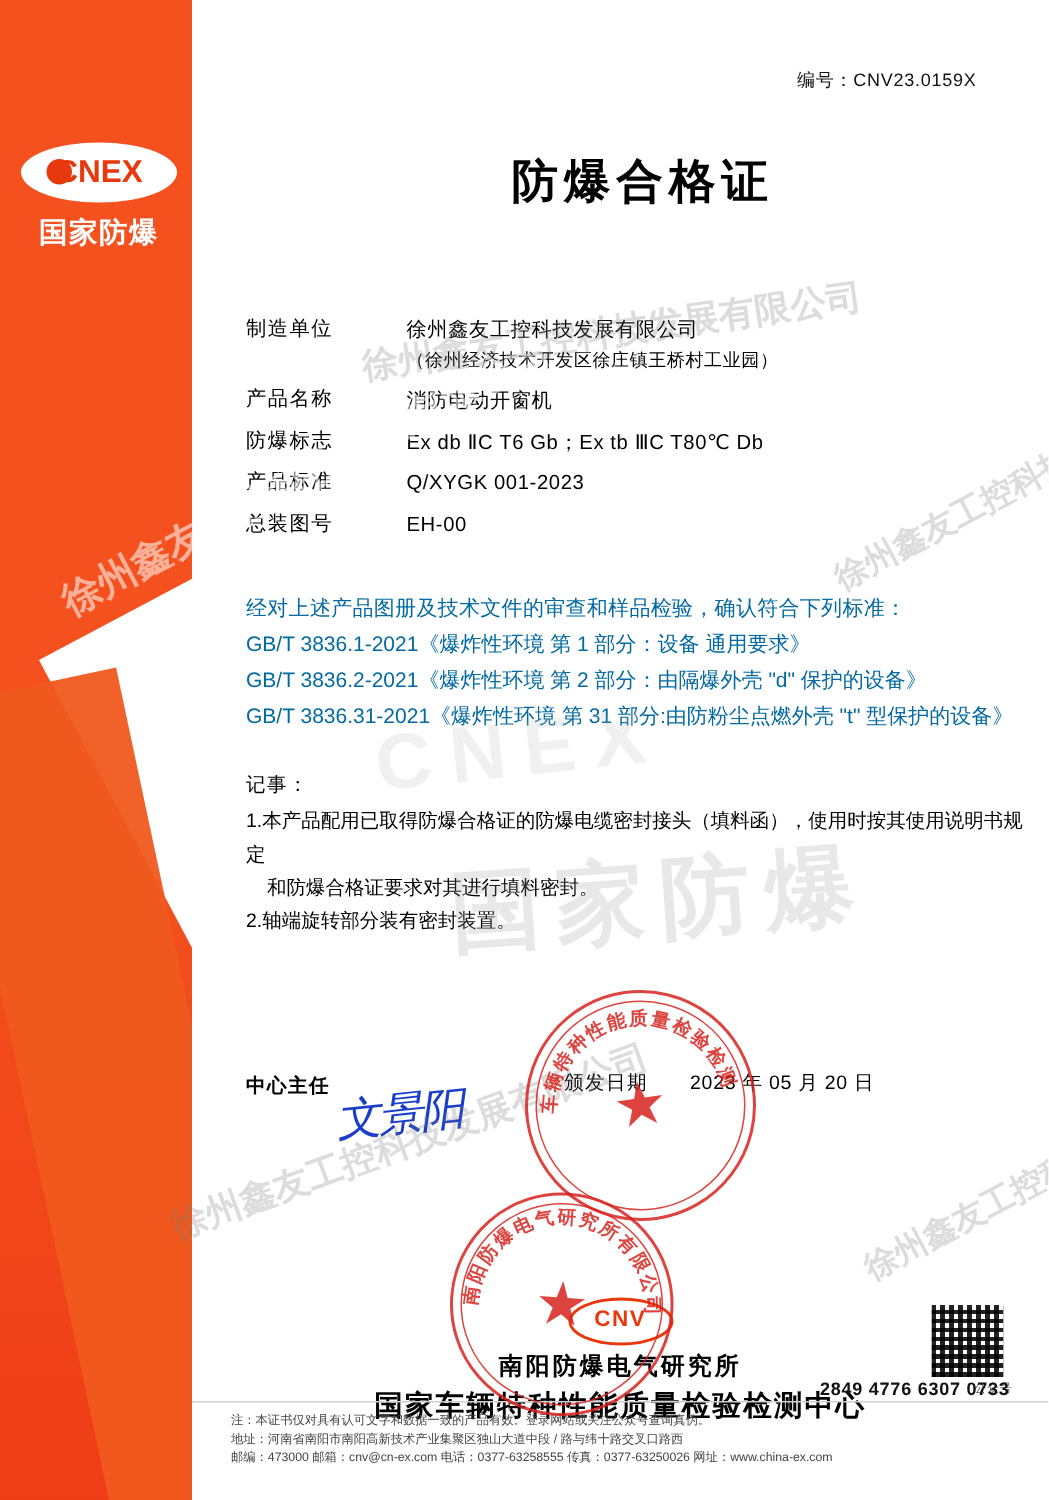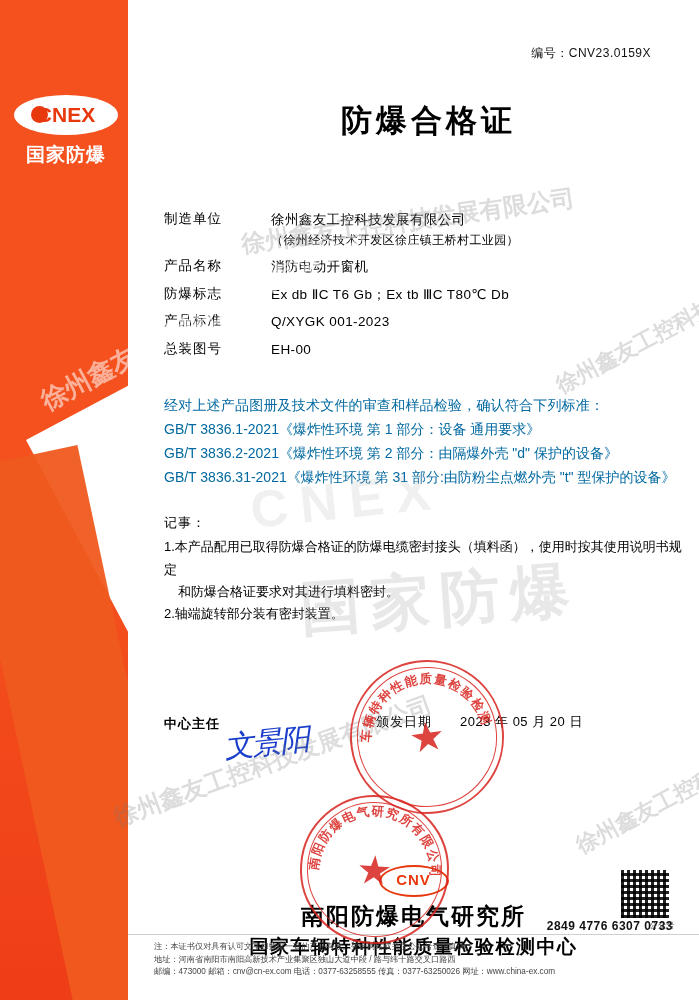--- a/index.html
+++ b/index.html
@@ -324,21 +324,21 @@
     background: #ffffff;
     border: 2px solid #e8380d;
     border-radius: 50%;
     color: #e8380d;
     font-weight: bold;
     font-size: 15px;
     line-height: 26px;
     letter-spacing: 1px;
   }
   .inst-1 {
-    font-size: 23px;
+    font-size: 16px;
     font-weight: bold;
     letter-spacing: 2px;
     color: #000;
   }
   .inst-2 {
     font-size: 19px;
     font-weight: bold;
     letter-spacing: 1.5px;
     color: #000;
     margin-top: 2px;

